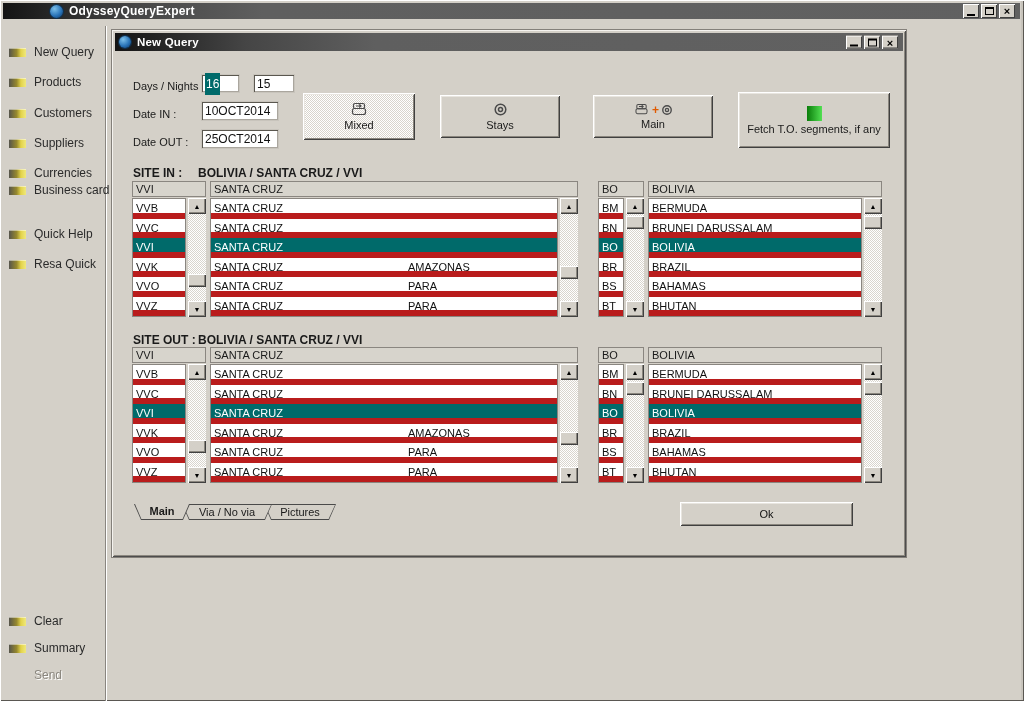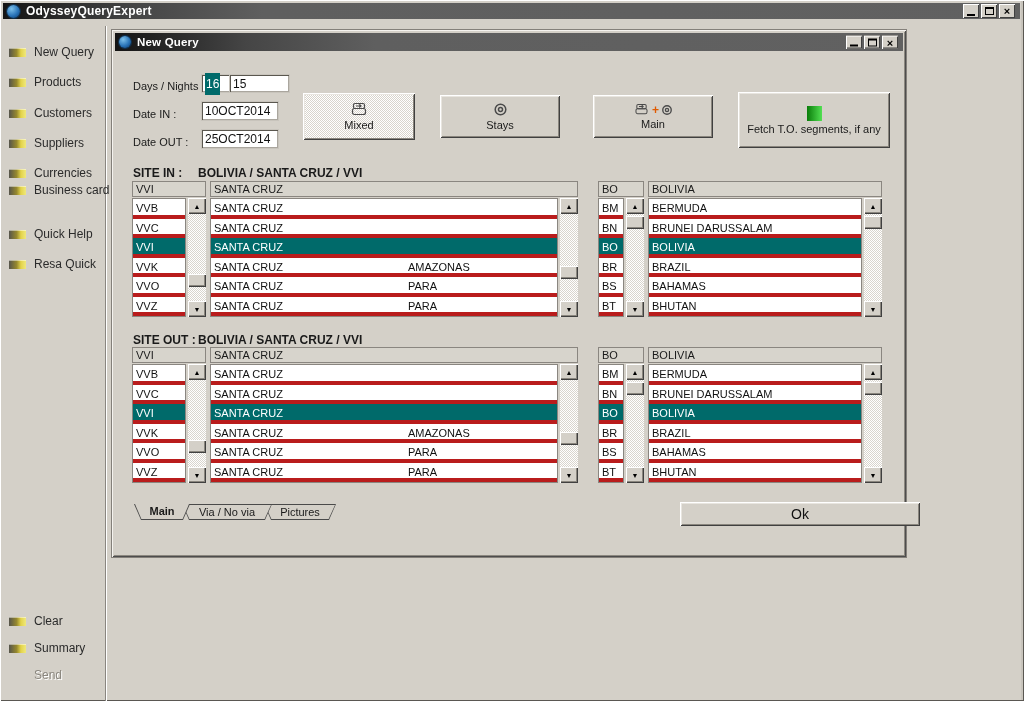--- a/index.html
+++ b/index.html
@@ -60,21 +60,21 @@
   .plus { color:#e05a00; font-weight:bold; font-size:12px; line-height:10px; }
   .greenchip { width:15px; height:15px; background:linear-gradient(90deg,#0a7d0a,#52e052); }
   .icon-row { display:flex; align-items:center; gap:2px; }
 
   
   .listbox { position:absolute; }
   .list-header { height:16px; background:#d7d4cc; border:1px solid #8a8680; font-size:11px;
                  line-height:14px; padding-left:3px; color:#1a1a1a; white-space:nowrap; overflow:hidden; }
   .list-body { display:flex; gap:2px; height:119px; margin-top:1px; }
   .rows { flex:1; border:1px solid #8a8680; background:#fff; overflow:hidden; }
-  .row { position:relative; height:19.5px; background:#fff; border-bottom:4px solid #b91c1c;
+  .row { position:relative; height:19.5px; background:#fff; border-bottom:6px solid #b91c1c;
          font-size:11px; line-height:18px; padding-left:3px; color:#111; white-space:nowrap; cursor:default; }
   .row.selected { background:#006a6a; color:#fff; }
   .row .rg { position:absolute; left:197px; top:0; }
 
   
   .sb { width:18px; flex:0 0 auto; display:flex; flex-direction:column; }
   .sb-btn { height:16px; background:#d4d0c8; display:flex; align-items:center; justify-content:center;
             box-shadow: inset 1px 1px 0 #fff, inset -1px -1px 0 #404040, inset -2px -2px 0 #8a867e;
             font-size:7px; color:#000; }
   .sb-track { position:relative; flex:1;
@@ -91,32 +91,32 @@
   .tab + .tab { margin-left:-8px; }
   .tab-in { position:absolute; left:1px; right:1px; top:1px; bottom:1px;
             clip-path:polygon(0 0,100% 0,calc(100% - 6.4px) 100%,6.4px 100%);
             background:#d4d0c8; text-align:center; font-size:11px; line-height:14px; color:#1a1a1a; }
   .tab.active .tab-in { top:0; font-weight:bold; }
   .tab:nth-child(1){ z-index:3; width:56px; }
   .tab:nth-child(2){ z-index:2; width:90px; }
   .tab:nth-child(3){ z-index:1; width:72px; }
 
   
-  #ok-btn { position:absolute; left:568px; top:472px; width:240px; height:24px;
-            font-size:14px; color:#111; display:flex; align-items:center; justify-content:center; cursor:default; }
+  #ok-btn { position:absolute; left:568px; top:472px; width:173px; height:24px;
+            font-size:11px; color:#111; display:flex; align-items:center; justify-content:center; cursor:default; }
 
   .sel-frag { background:#006a6a; color:#fff; padding:4px 1px; }
   svg.lineicon { stroke:#4a4a4a; fill:none; stroke-width:1.2; }
 </style>
 </head>
 <body>
 
 <div id="screen">
 
-  <div class="titlebar" style="left:3px;top:3px;right:4px;height:16px;">
+  <div class="titlebar" style="left:3px;top:3px;right:4px;height:16px;padding-left:43px;">
     <span class="orb"></span>
     <span class="ttl">OdysseyQueryExpert</span>
     <span class="winbtns">
       <span class="wbtn">
           <span class="g-min"></span>
         </span>
       <span class="wbtn">
           <span class="g-max"></span>
         </span>
       <span class="wbtn">
@@ -185,21 +185,21 @@
             <span class="g-max"></span>
           </span>
         <span class="wbtn">
             <span class="g-close">×</span>
           </span>
       </span>
     </div>
 
     <span class="lbl" style="left:21px;top:50px">Days / Nights :</span>
     <span class="tbox" style="left:90px;top:45px;width:37px;height:17px"><span class="sel-frag">16</span></span>
-    <span class="tbox" style="left:118px;top:45px;width:59px;height:17px"><span>15</span></span>
+    <span class="tbox" style="left:142px;top:45px;width:40px;height:17px"><span>15</span></span>
 
     <span class="lbl" style="left:21px;top:78px">Date IN :</span>
     <span class="tbox" style="left:90px;top:72px;width:76px;height:18px">10OCT2014</span>
 
     <span class="lbl" style="left:21px;top:106px">Date OUT :</span>
     <span class="tbox" style="left:90px;top:100px;width:76px;height:18px">25OCT2014</span>
 
     <div class="mode-btn raised checker" style="left:191px;top:63px;width:112px;height:47px">
       <svg class="lineicon" width="20" height="15" viewBox="0 0 20 15">
         <rect x="4.5" y="1.5" width="11" height="5" rx="1.5"></rect>

